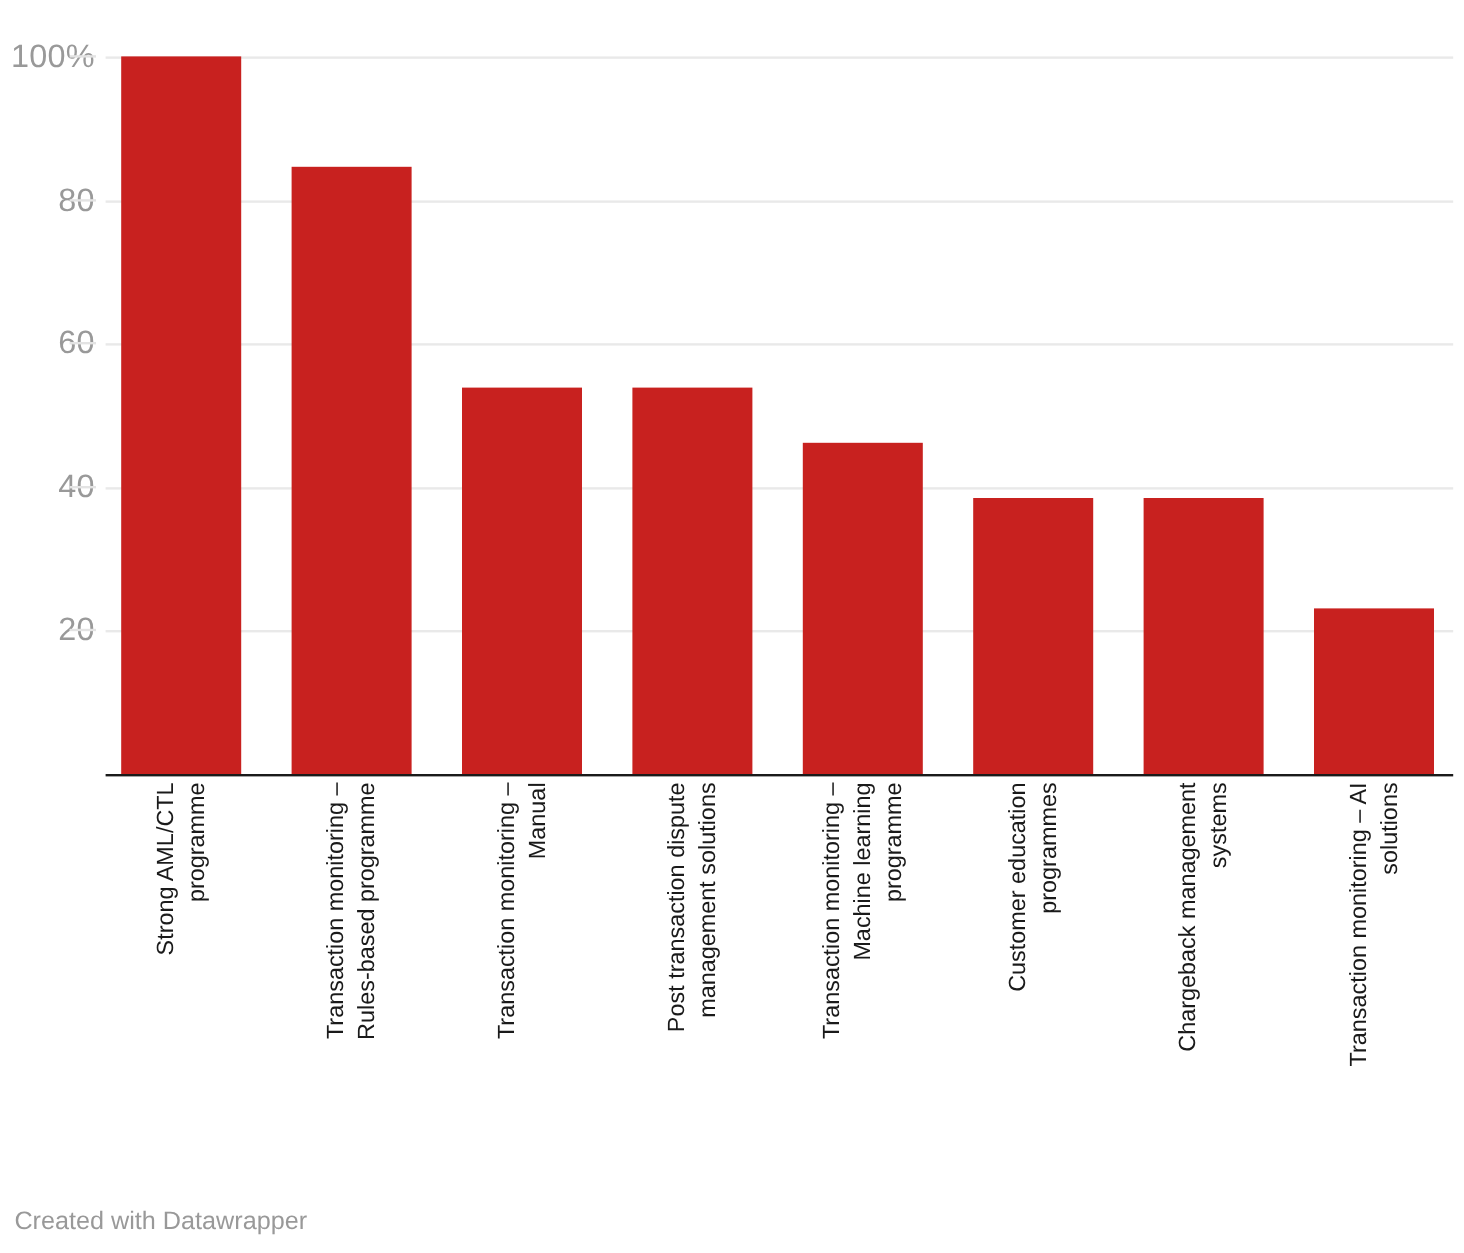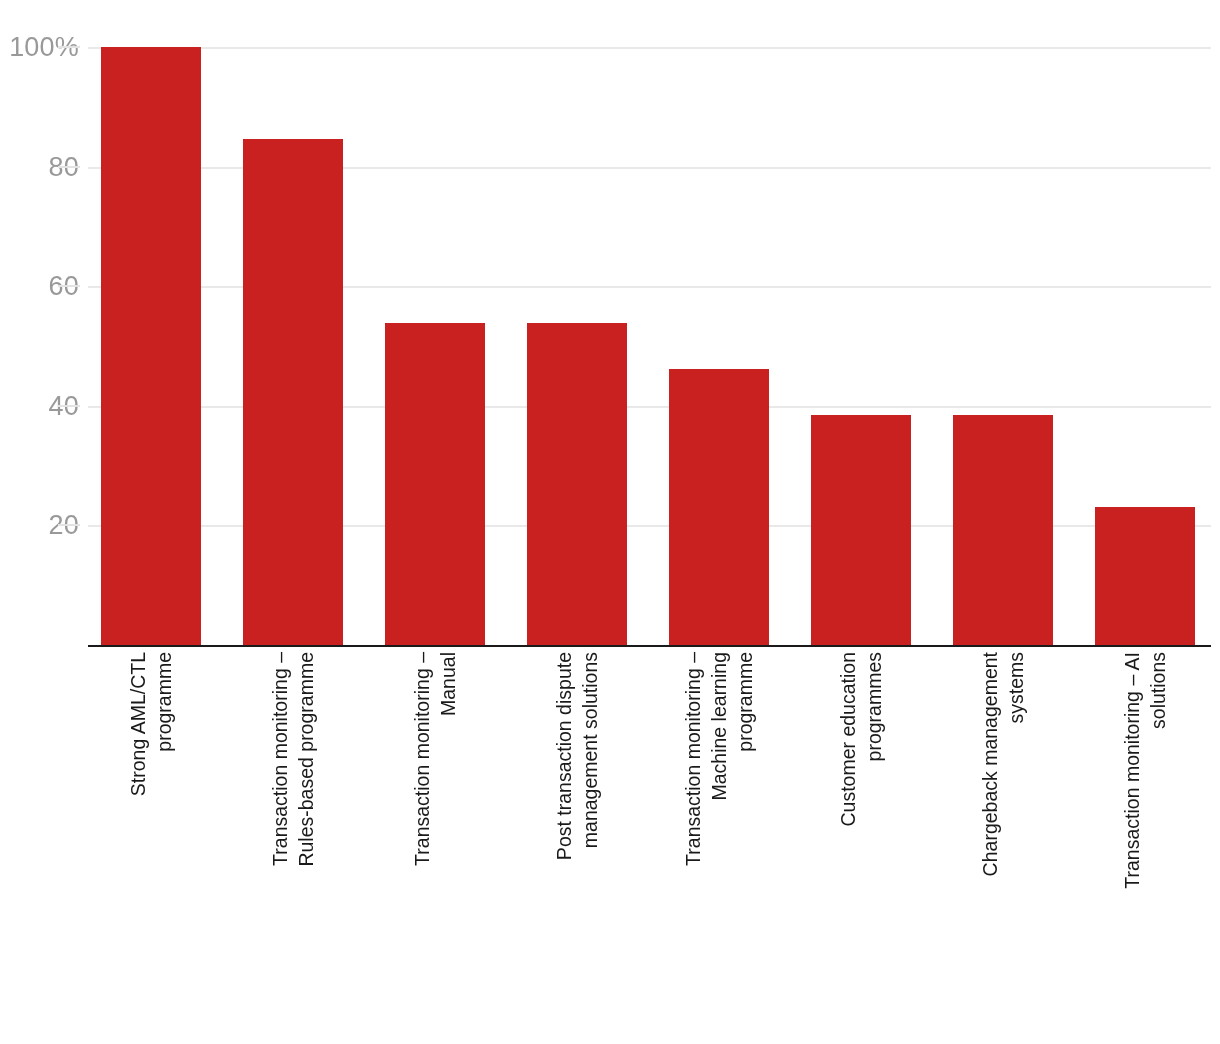--- a/index.html
+++ b/index.html
@@ -196,13 +196,14 @@
       <div class="xlabel" style="left: 865px;">
         <div class="xlabel-inner">Chargeback management
 systems</div>
       </div>
       <div class="xlabel" style="left: 1007px;">
         <div class="xlabel-inner">Transaction monitoring – AI
 solutions</div>
       </div>
     </div>
 
+  <div class="footer">Created with Datawrapper</div>
 </div>
 
 </body></html>

